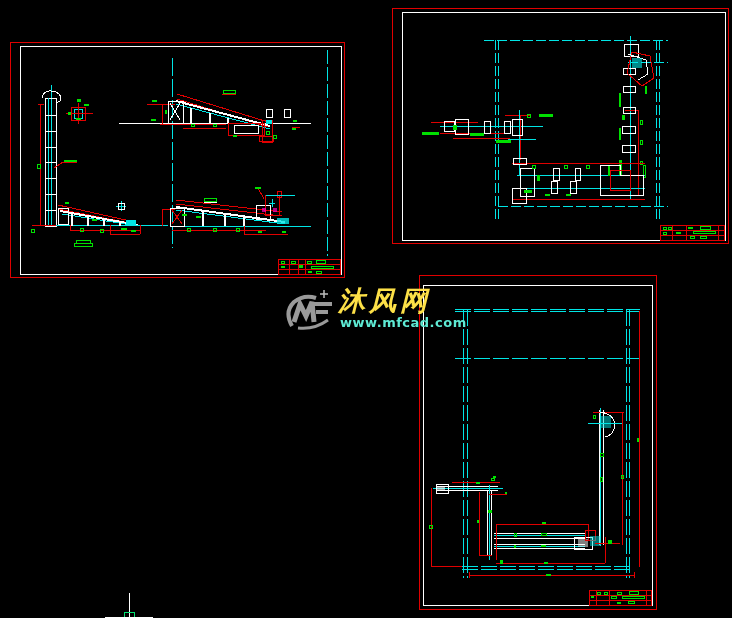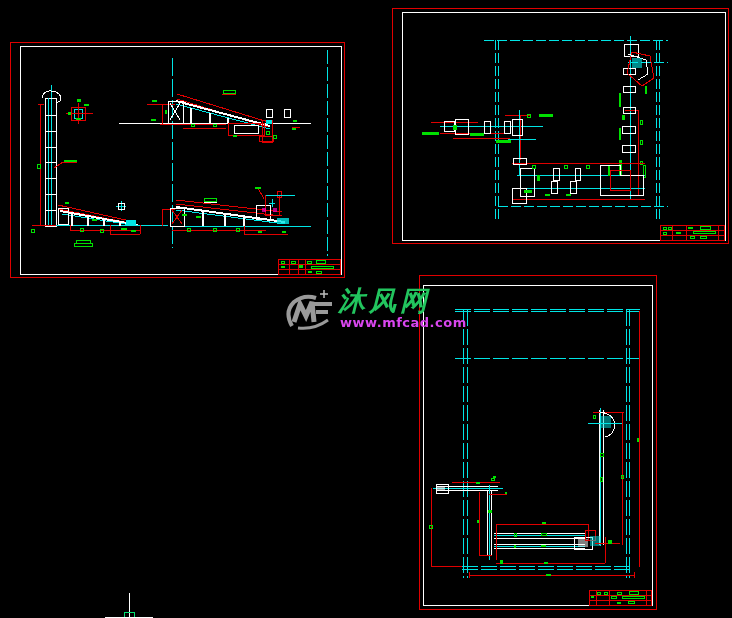--- a/index.html
+++ b/index.html
@@ -1,20 +1,20 @@
 <!DOCTYPE html>
 <html><head>
 <meta charset="utf-8">
 <style>
   html,body{margin:0;padding:0;background:#000;}
   #canvas{position:relative;width:732px;height:618px;background:#000;overflow:hidden;font-family:"DejaVu Sans",sans-serif;}
   svg{position:absolute;left:0;top:0;}
   .wm{position:absolute;left:284px;top:284px;width:170px;height:50px;}
-  .wm-cn{position:absolute;left:54px;top:0;font-size:27px;font-weight:bold;font-style:italic;color:#22c55e;letter-spacing:4px;font-family:"DejaVu Sans",sans-serif;line-height:34px;}
-  .wm-url{position:absolute;left:56px;top:31px;font-size:13px;font-weight:bold;color:#d946ef;letter-spacing:0.5px;font-family:"DejaVu Sans",sans-serif;}
+  .wm-cn{position:absolute;left:54px;top:0;font-size:27px;font-weight:bold;font-style:italic;color:#fde047;letter-spacing:4px;font-family:"DejaVu Sans",sans-serif;line-height:34px;}
+  .wm-url{position:absolute;left:56px;top:31px;font-size:13px;font-weight:bold;color:#5eead4;letter-spacing:0.5px;font-family:"DejaVu Sans",sans-serif;}
   .wm-logo{position:absolute;left:0;top:2px;width:52px;height:44px;}
 </style>
 </head>
 <body>
 
 <div id="canvas">
 
   <svg width="732" height="618" viewBox="0 0 732 618" shape-rendering="crispEdges">
 
     <g>

